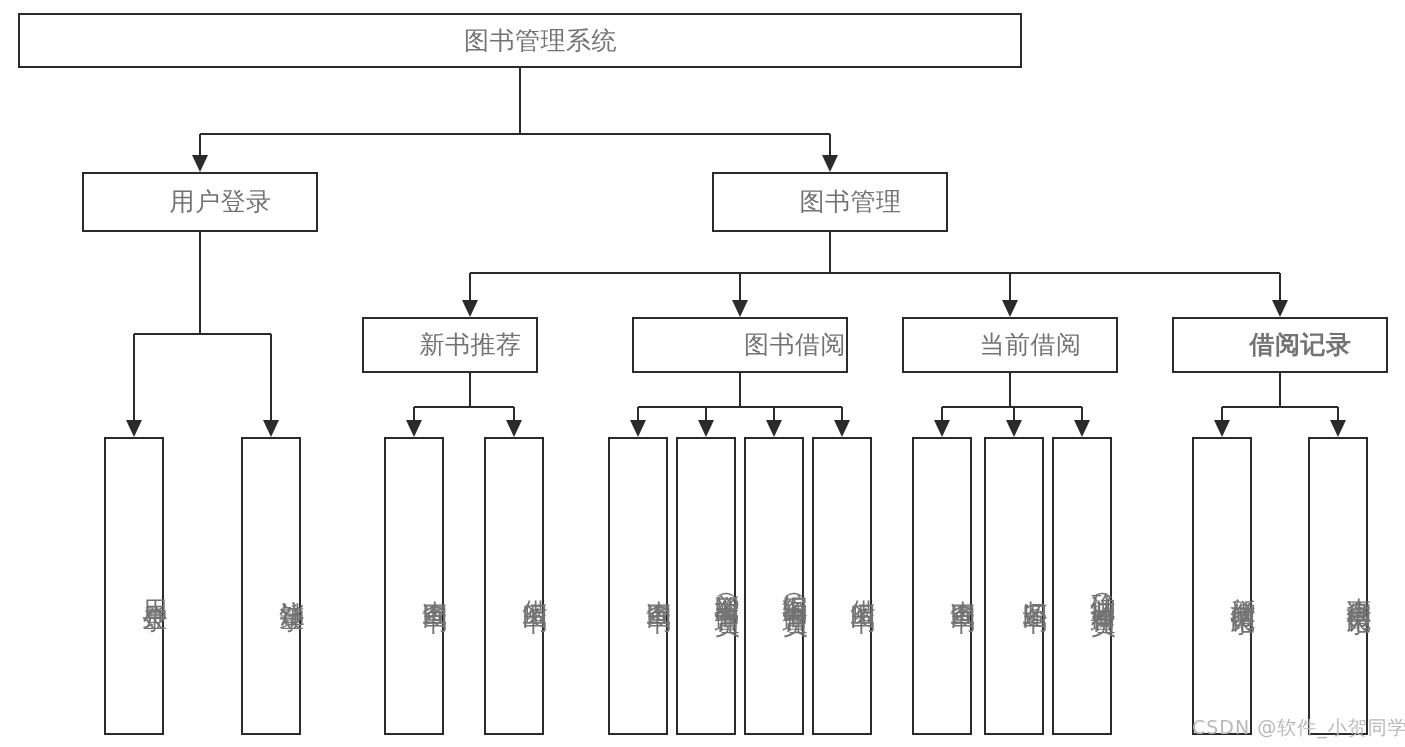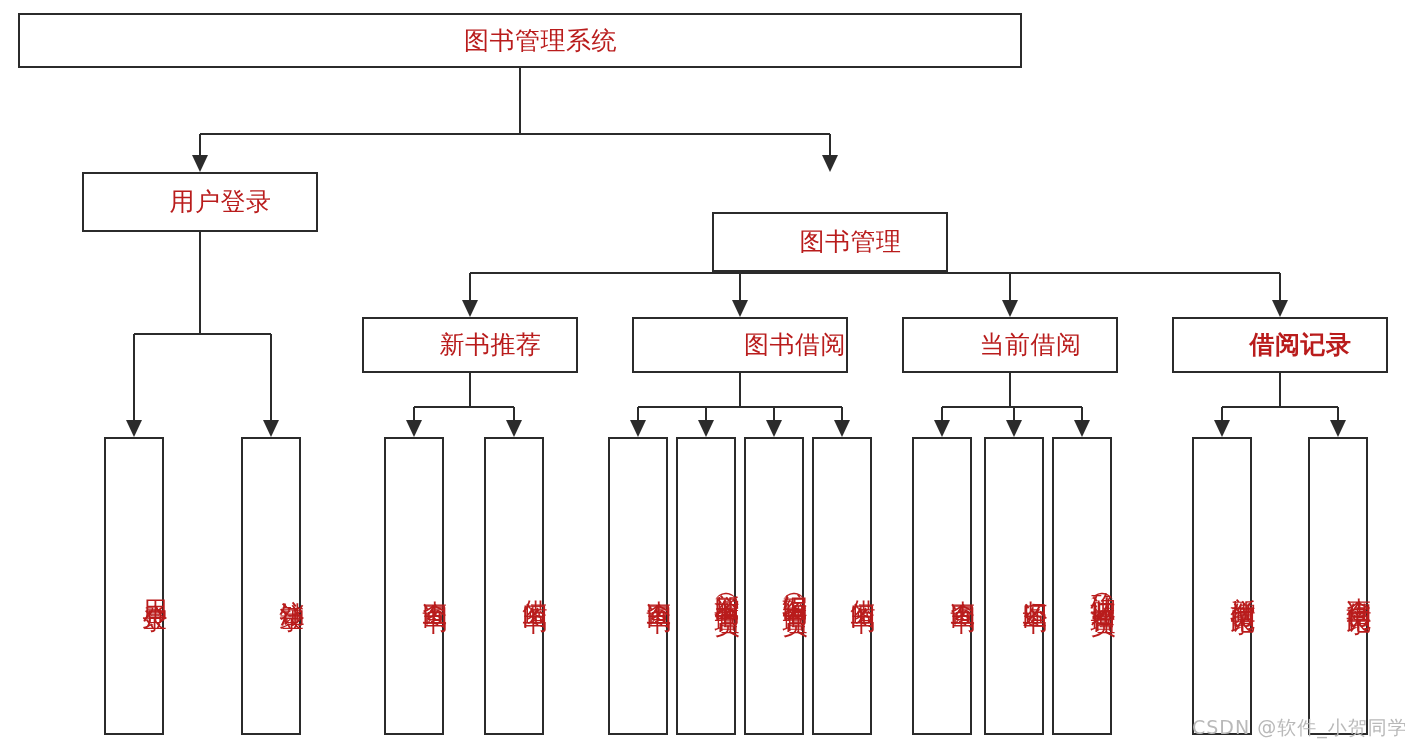--- a/index.html
+++ b/index.html
@@ -27,21 +27,21 @@
     pointer-events: none;
   }
   .node {
     position: absolute;
     box-sizing: border-box;
     border: 2.5px solid #2b2b2b;
     background: #ffffff;
     display: flex;
     align-items: center;
     justify-content: center;
-    color: #b91c1c;
+    color: #737373;
     line-height: 1.12;
     padding-left: 41px;
   }
   .node.horiz {
     font-size: 25px;
     letter-spacing: 0.5px;
   }
   .node.vert {
     writing-mode: vertical-rl;
     text-orientation: upright;
@@ -127,24 +127,24 @@
       <polygon points="1330,420 1346,420 1338,437" fill="#2b2b2b"></polygon>
     </svg>
 
   <div id="nodes-layer">
       <div class="node horiz" style="left: 18px; top: 13px; width: 1004px; height: 55px;">
         <span class="hlabel">图书管理系统</span>
       </div>
       <div class="node horiz" style="left: 82px; top: 172px; width: 236px; height: 60px;">
         <span class="hlabel">用户登录</span>
       </div>
-      <div class="node horiz" style="left: 712px; top: 172px; width: 236px; height: 60px; margin-top: 40px;">
+      <div class="node horiz" style="left: 712px; top: 172px; width: 236px; height: 60px;">
         <span class="hlabel">图书管理</span>
       </div>
-      <div class="node horiz" style="left: 362px; top: 317px; width: 216px; height: 56px;">
+      <div class="node horiz" style="left: 362px; top: 317px; width: 176px; height: 56px;">
         <span class="hlabel">新书推荐</span>
       </div>
       <div class="node horiz" style="left: 632px; top: 317px; width: 216px; height: 56px; justify-content: flex-end;">
         <span class="hlabel">图书借阅</span>
       </div>
       <div class="node horiz" style="left: 902px; top: 317px; width: 216px; height: 56px;">
         <span class="hlabel">当前借阅</span>
       </div>
       <div class="node horiz" style="left: 1172px; top: 317px; width: 216px; height: 56px; font-weight: bold;">
         <span class="hlabel">借阅记录</span>

